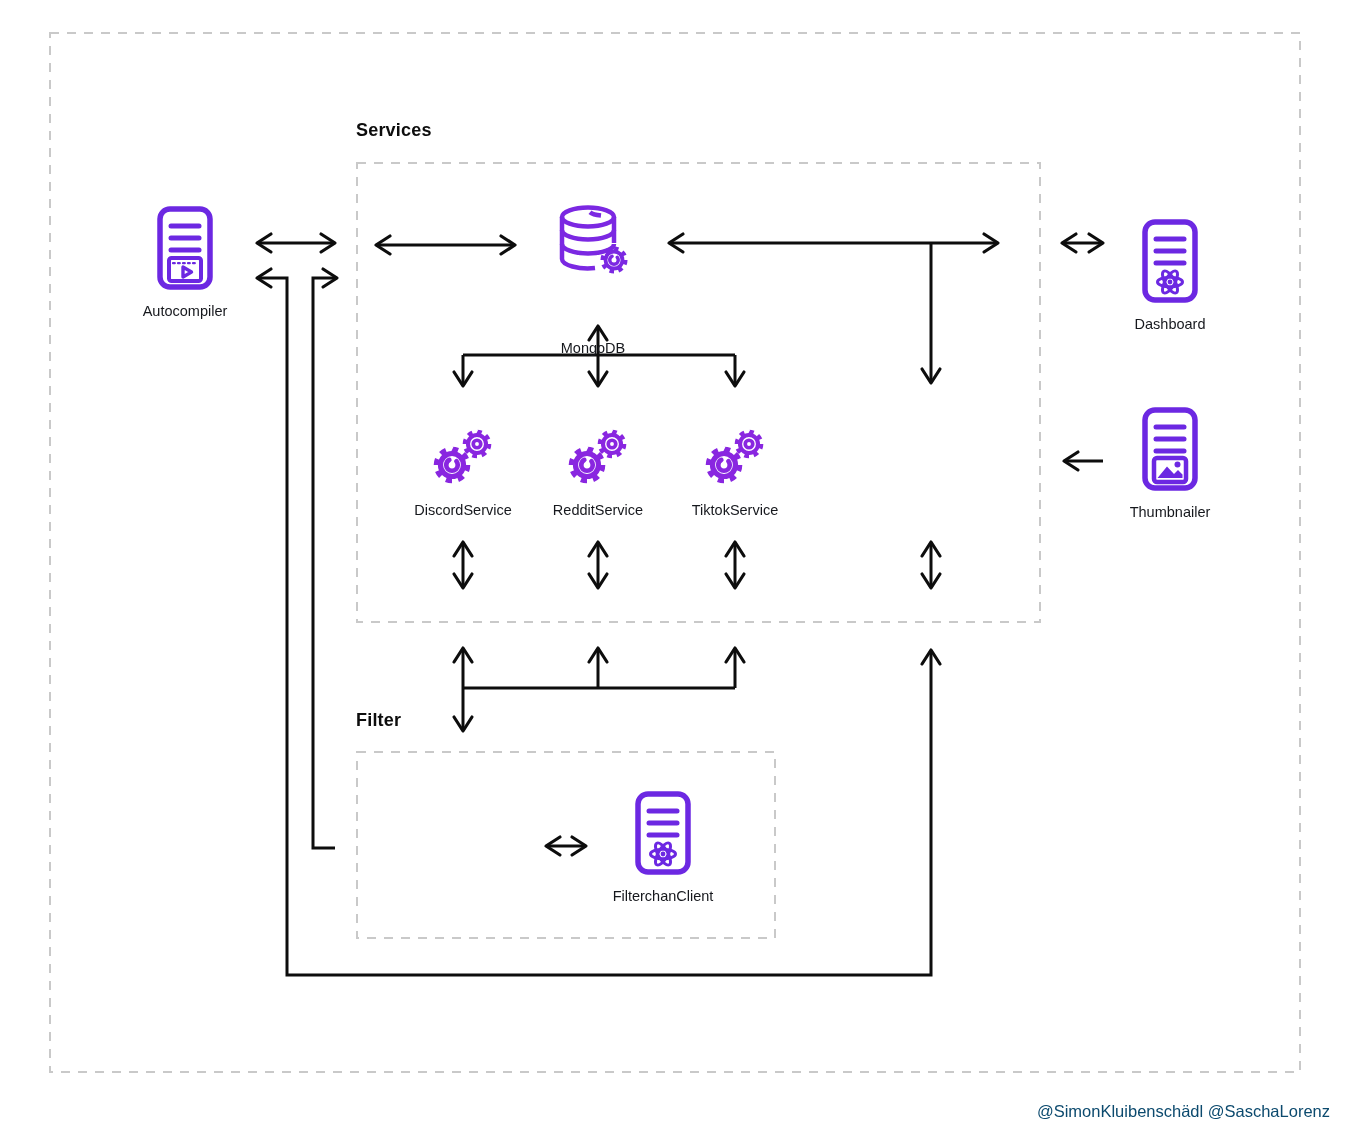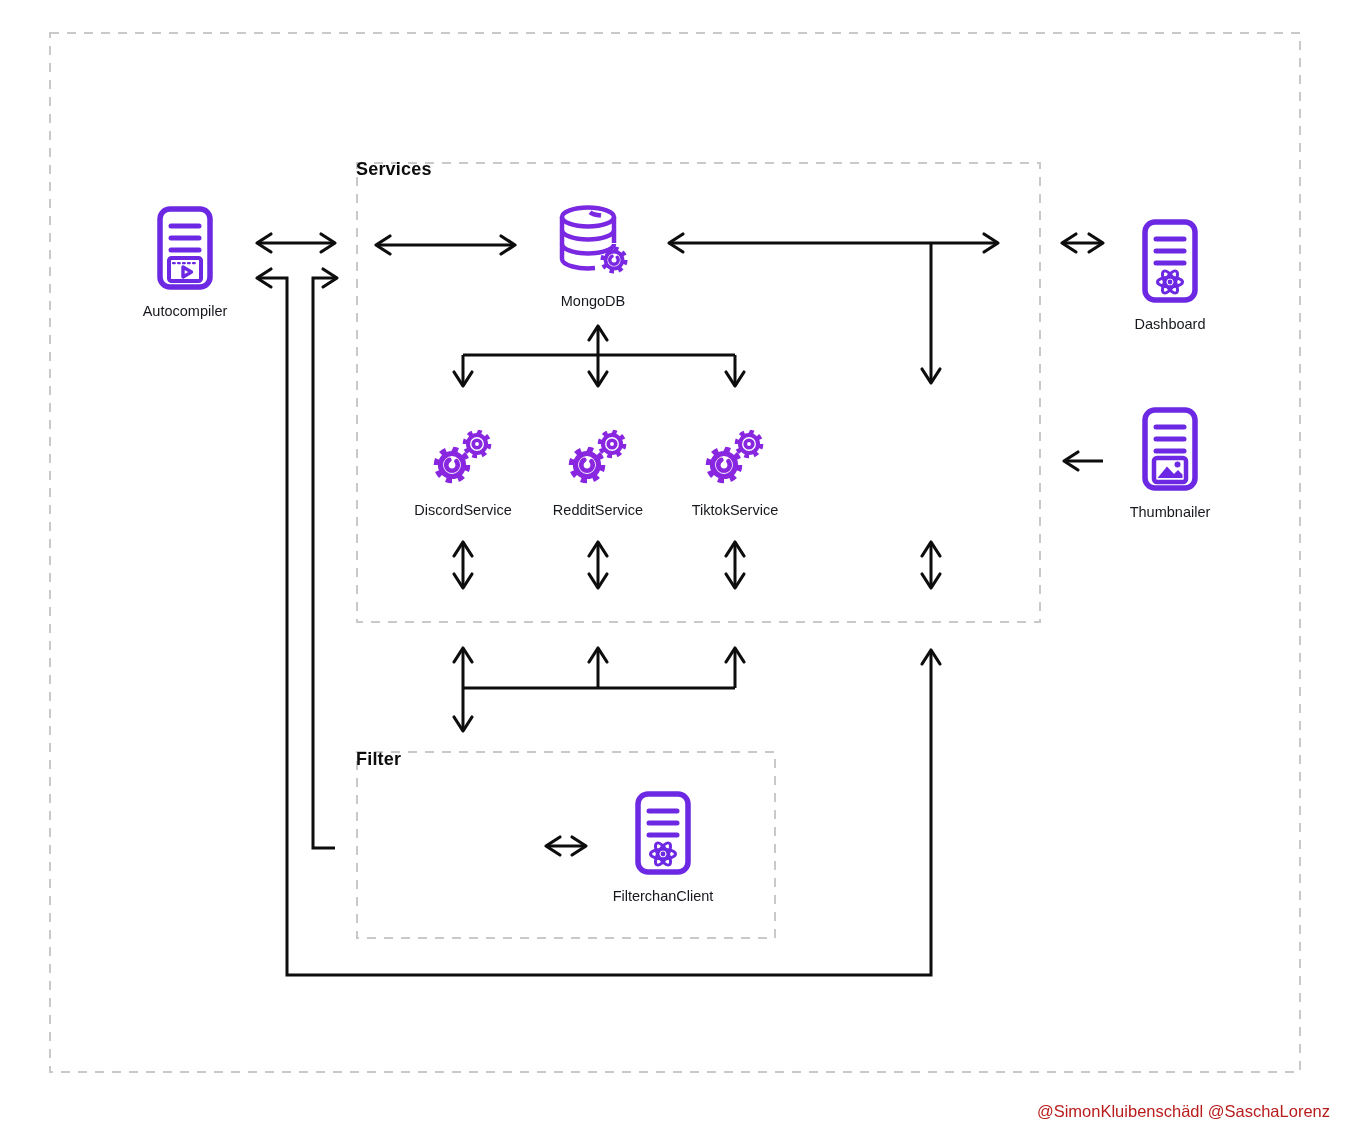--- a/index.html
+++ b/index.html
@@ -4,27 +4,27 @@
 <style>
   html,body{margin:0;padding:0;background:#ffffff;}
   .canvas{
     position:relative;width:1348px;height:1142px;background:#ffffff;overflow:hidden;
     font-family:"Liberation Sans","DejaVu Sans",sans-serif;
   }
   svg.wires{position:absolute;left:0;top:0;width:1348px;height:1142px;}
   .wire{stroke:#0d0d0d;stroke-width:3;fill:none;}
   .groupbox{stroke:#c9c9c9;stroke-width:2;fill:none;stroke-dasharray:9 8;}
   .group-label{
-    position:absolute;font-weight:bold;font-size:18px;color:#0d0d0d;letter-spacing:.2px;margin-top:39px;
+    position:absolute;font-weight:bold;font-size:18px;color:#0d0d0d;letter-spacing:.2px;
   }
   .node{position:absolute;width:180px;display:flex;flex-direction:column;align-items:center;}
   .node .icon{display:block;}
   .node-label{margin-top:12px;font-size:14.5px;color:#16181d;white-space:nowrap;}
   .attribution{
-    position:absolute;right:18px;top:1102px;font-size:16.5px;color:#b91c1c;
+    position:absolute;right:18px;top:1102px;font-size:16.5px;color:#0c4a6e;
   }
   .doc{stroke:#6c28e2;}
   .gearcol{stroke:#8926e0;}
   .mongo{stroke:#7b28e2;}
 </style>
 </head>
 <body>
 
 <div class="canvas">
 
@@ -141,21 +141,21 @@
   <div class="group-label" style="left:356px;top:710px;">Filter</div>
 
   <div class="node" style="left:95px;top:205px;text-align:right;">
     <svg class="icon doc" width="58" height="86" viewBox="0 0 58 86" fill="#6c28e2">
       <use href="#sym-doc"></use>
         <use href="#sub-video"></use>
     </svg>
     <div class="node-label">Autocompiler</div>
   </div>
 
-  <div class="node" style="left:503px;top:203px;">
+  <div class="node" style="left:503px;top:203px;gap:47px;">
     <svg class="icon mongo" width="76" height="78" viewBox="0 0 76 78" fill="#7b28e2">
       <use href="#sym-mongo"></use>
     </svg>
     <div class="node-label">MongoDB</div>
   </div>
 
   <div class="node" style="left:1080px;top:218px;">
     <svg class="icon doc" width="58" height="86" viewBox="0 0 58 86" fill="#6c28e2">
       <use href="#sym-doc"></use>
         <use href="#sub-atom"></use>

